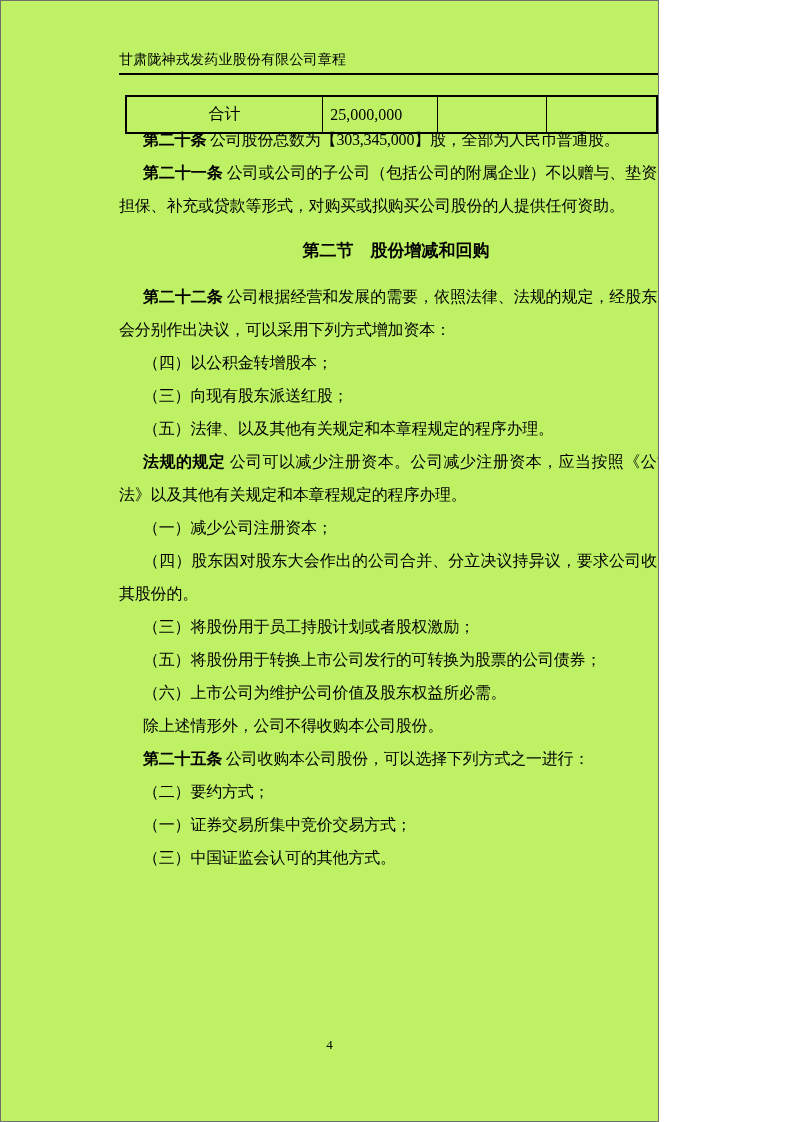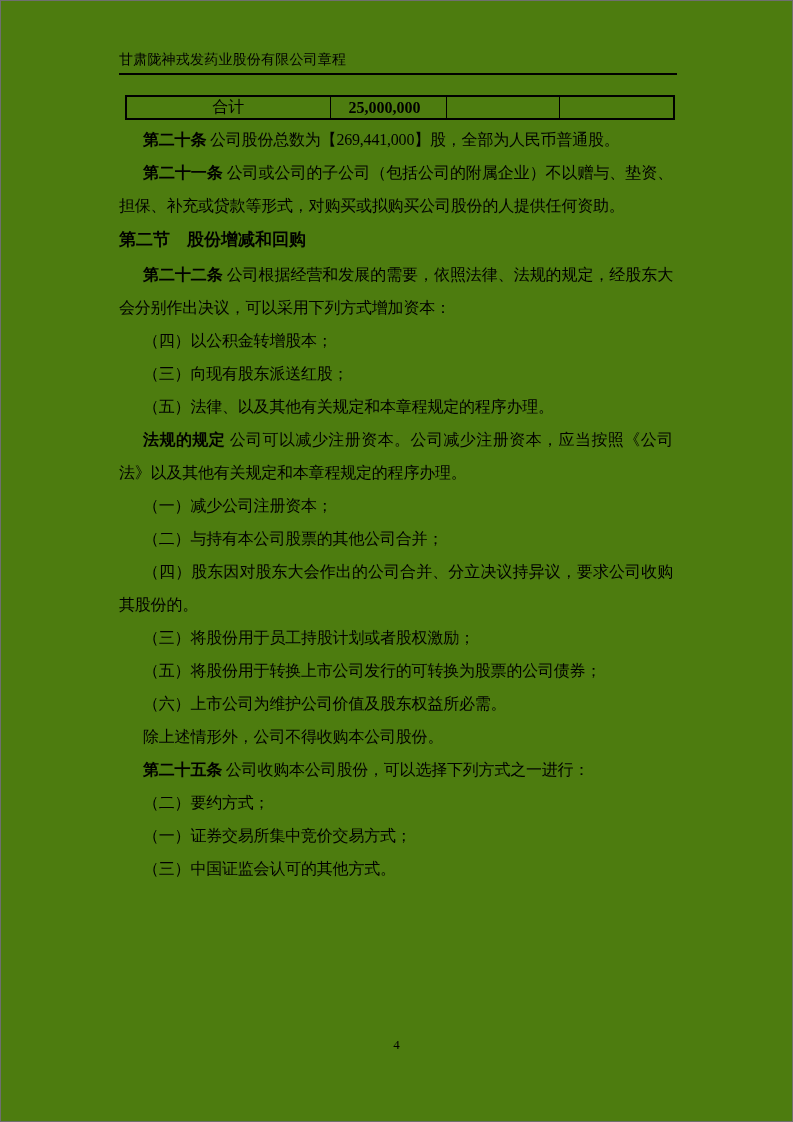--- a/index.html
+++ b/index.html
@@ -4,23 +4,23 @@
 <style>
   * { margin: 0; padding: 0; box-sizing: border-box; }
   html, body { width: 793px; height: 1122px; }
   body {
     background: #fff;
     color: #000;
     font-family: "Liberation Serif", "DejaVu Serif", serif;
   }
   .page {
     position: relative;
-    width: 793px;
+    width: 659px;
     height: 1122px;
-    background: #4d7c0f;
+    background: #bef264;
     border: 1px solid #6f6f6f;
     overflow: hidden;
   }
   
   .doc-header {
     position: absolute;
     left: 118px;
     top: 50px;
     width: 558px;
     font-size: 14px;
@@ -37,45 +37,45 @@
     top: 94px;
     border-collapse: collapse;
     table-layout: fixed;
     border: 2px solid #000;
   }
   .doc-table td {
     border: 1px solid #000;
     height: 21px;
     font-size: 16px;
     vertical-align: middle;
-    padding: 0;
+    padding: 7px;
   }
   .doc-table td.c-center { text-align: center; }
-  .doc-table td.c-right  { text-align: center; padding-right: 7px; font-weight: bold; }
+  .doc-table td.c-right  { text-align: left; padding-right: 7px; }
   
   .content {
     position: absolute;
     left: 118px;
     top: 122px;
     width: 554px;
   }
   .content p {
     font-size: 16px;
     line-height: 33px;
     text-align: justify;
     text-indent: 24px;
     letter-spacing: -0.2px;
   }
   .article-label { font-weight: 700; }
   .section-heading {
     font-size: 17px;
     font-weight: 700;
     line-height: 34px;
-    text-align: left;
-    margin: 1px 0;
+    text-align: center;
+    margin: 12px 0;
   }
   .page-number {
     position: absolute;
     top: 1036px;
     left: 0;
     width: 100%;
     text-align: center;
     font-size: 13px;
   }
 </style>
@@ -98,37 +98,36 @@
         <td class="c-center">合计</td>
         <td class="c-right">25,000,000</td>
         <td></td>
         <td></td>
       </tr>
     </tbody>
   </table>
 
   <div class="content">
 
-    <p><b class="article-label">第二十条</b><span> 公司股份总数为【269,441,000】股，全部为人民币普通股。</span></p>
+    <p><b class="article-label">第二十条</b><span> 公司股份总数为【303,345,000】股，全部为人民币普通股。</span></p>
 
     <p><b class="article-label">第二十一条</b><span> 公司或公司的子公司（包括公司的附属企业）不以赠与、垫资、担保、补充或贷款等形式，对购买或拟购买公司股份的人提供任何资助。</span></p>
 
     <div class="section-heading">第二节　股份增减和回购</div>
 
     <p><b class="article-label">第二十二条</b><span> 公司根据经营和发展的需要，依照法律、法规的规定，经股东大会分别作出决议，可以采用下列方式增加资本：</span></p>
 
     <p>（四）以公积金转增股本；</p>
     <p>（三）向现有股东派送红股；</p>
     <p>（五）法律、以及其他有关规定和本章程规定的程序办理。</p>
 
     <p><b class="article-label">法规的规定</b><span> 公司可以减少注册资本。公司减少注册资本，应当按照《公司法》以及其他有关规定和本章程规定的程序办理。</span></p>
 
 
     <p>（一）减少公司注册资本；</p>
-    <p>（二）与持有本公司股票的其他公司合并；</p>
     <p>（四）股东因对股东大会作出的公司合并、分立决议持异议，要求公司收购其股份的。</p>
     <p>（三）将股份用于员工持股计划或者股权激励；</p>
     <p>（五）将股份用于转换上市公司发行的可转换为股票的公司债券；</p>
     <p>（六）上市公司为维护公司价值及股东权益所必需。</p>
 
     <p>除上述情形外，公司不得收购本公司股份。</p>
 
     <p><b class="article-label">第二十五条</b><span> 公司收购本公司股份，可以选择下列方式之一进行：</span></p>
 
     <p>（二）要约方式；</p>

